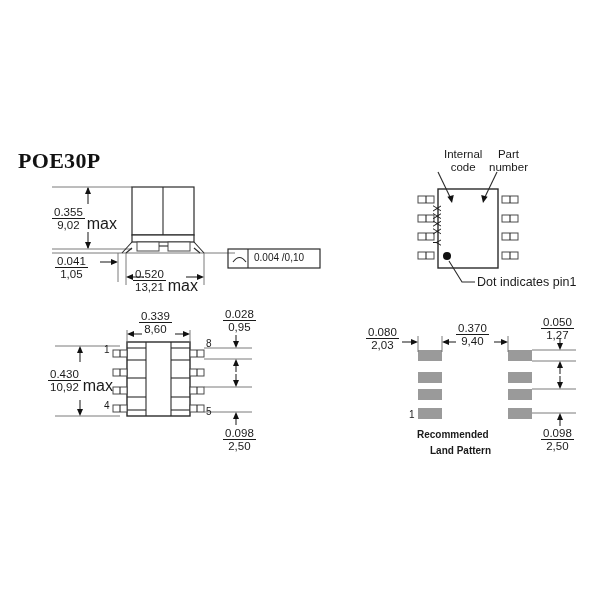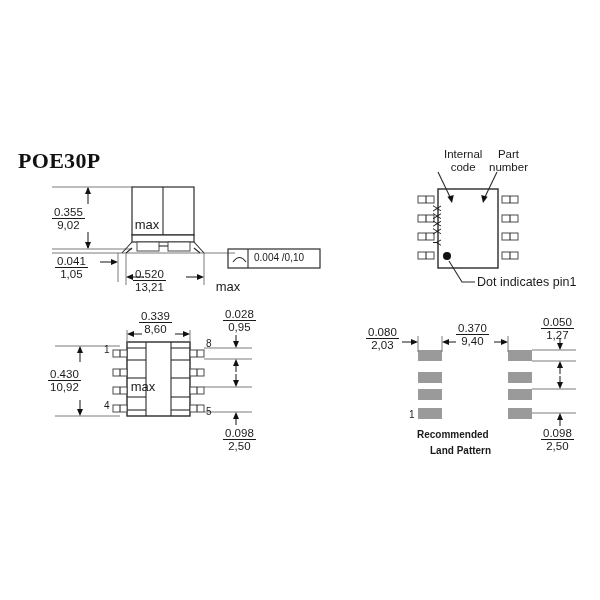--- a/index.html
+++ b/index.html
@@ -11,21 +11,21 @@
          font-family:"Liberation Serif","DejaVu Serif",serif;
          font-size:22px;font-weight:700;letter-spacing:.3px;color:#111;}
 
   
   .dim{position:absolute;font-size:11.5px;line-height:1.08;color:#1a1a1a;
        white-space:nowrap;}
   .dim .frac{display:inline-block;vertical-align:middle;text-align:center;}
   .dim .num{display:block;padding:0 2px;border-bottom:1.3px solid #1a1a1a;}
   .dim .den{display:block;padding:0 2px;}
   .dim .suf{display:inline-block;vertical-align:bottom;padding-left:2px;
-            padding-bottom:0px;font-size:13px;margin-left:48px;}
+            padding-bottom:0px;font-size:16px;}
 
   .plaintext{position:absolute;font-size:11.5px;color:#1a1a1a;white-space:nowrap;line-height:1.12;}
   .bold{font-weight:700;font-size:10px;}
 
   .pinlbl{position:absolute;font-size:10px;color:#1a1a1a;}
 
   svg{position:absolute;left:0;top:0;overflow:visible;}
   .ln{stroke:#2b2b2b;stroke-width:1.1;fill:none;}
   .lnx{stroke:#2b2b2b;stroke-width:1.4;fill:none;}
   .thin{stroke:#6b6b6b;stroke-width:.9;fill:none;}

